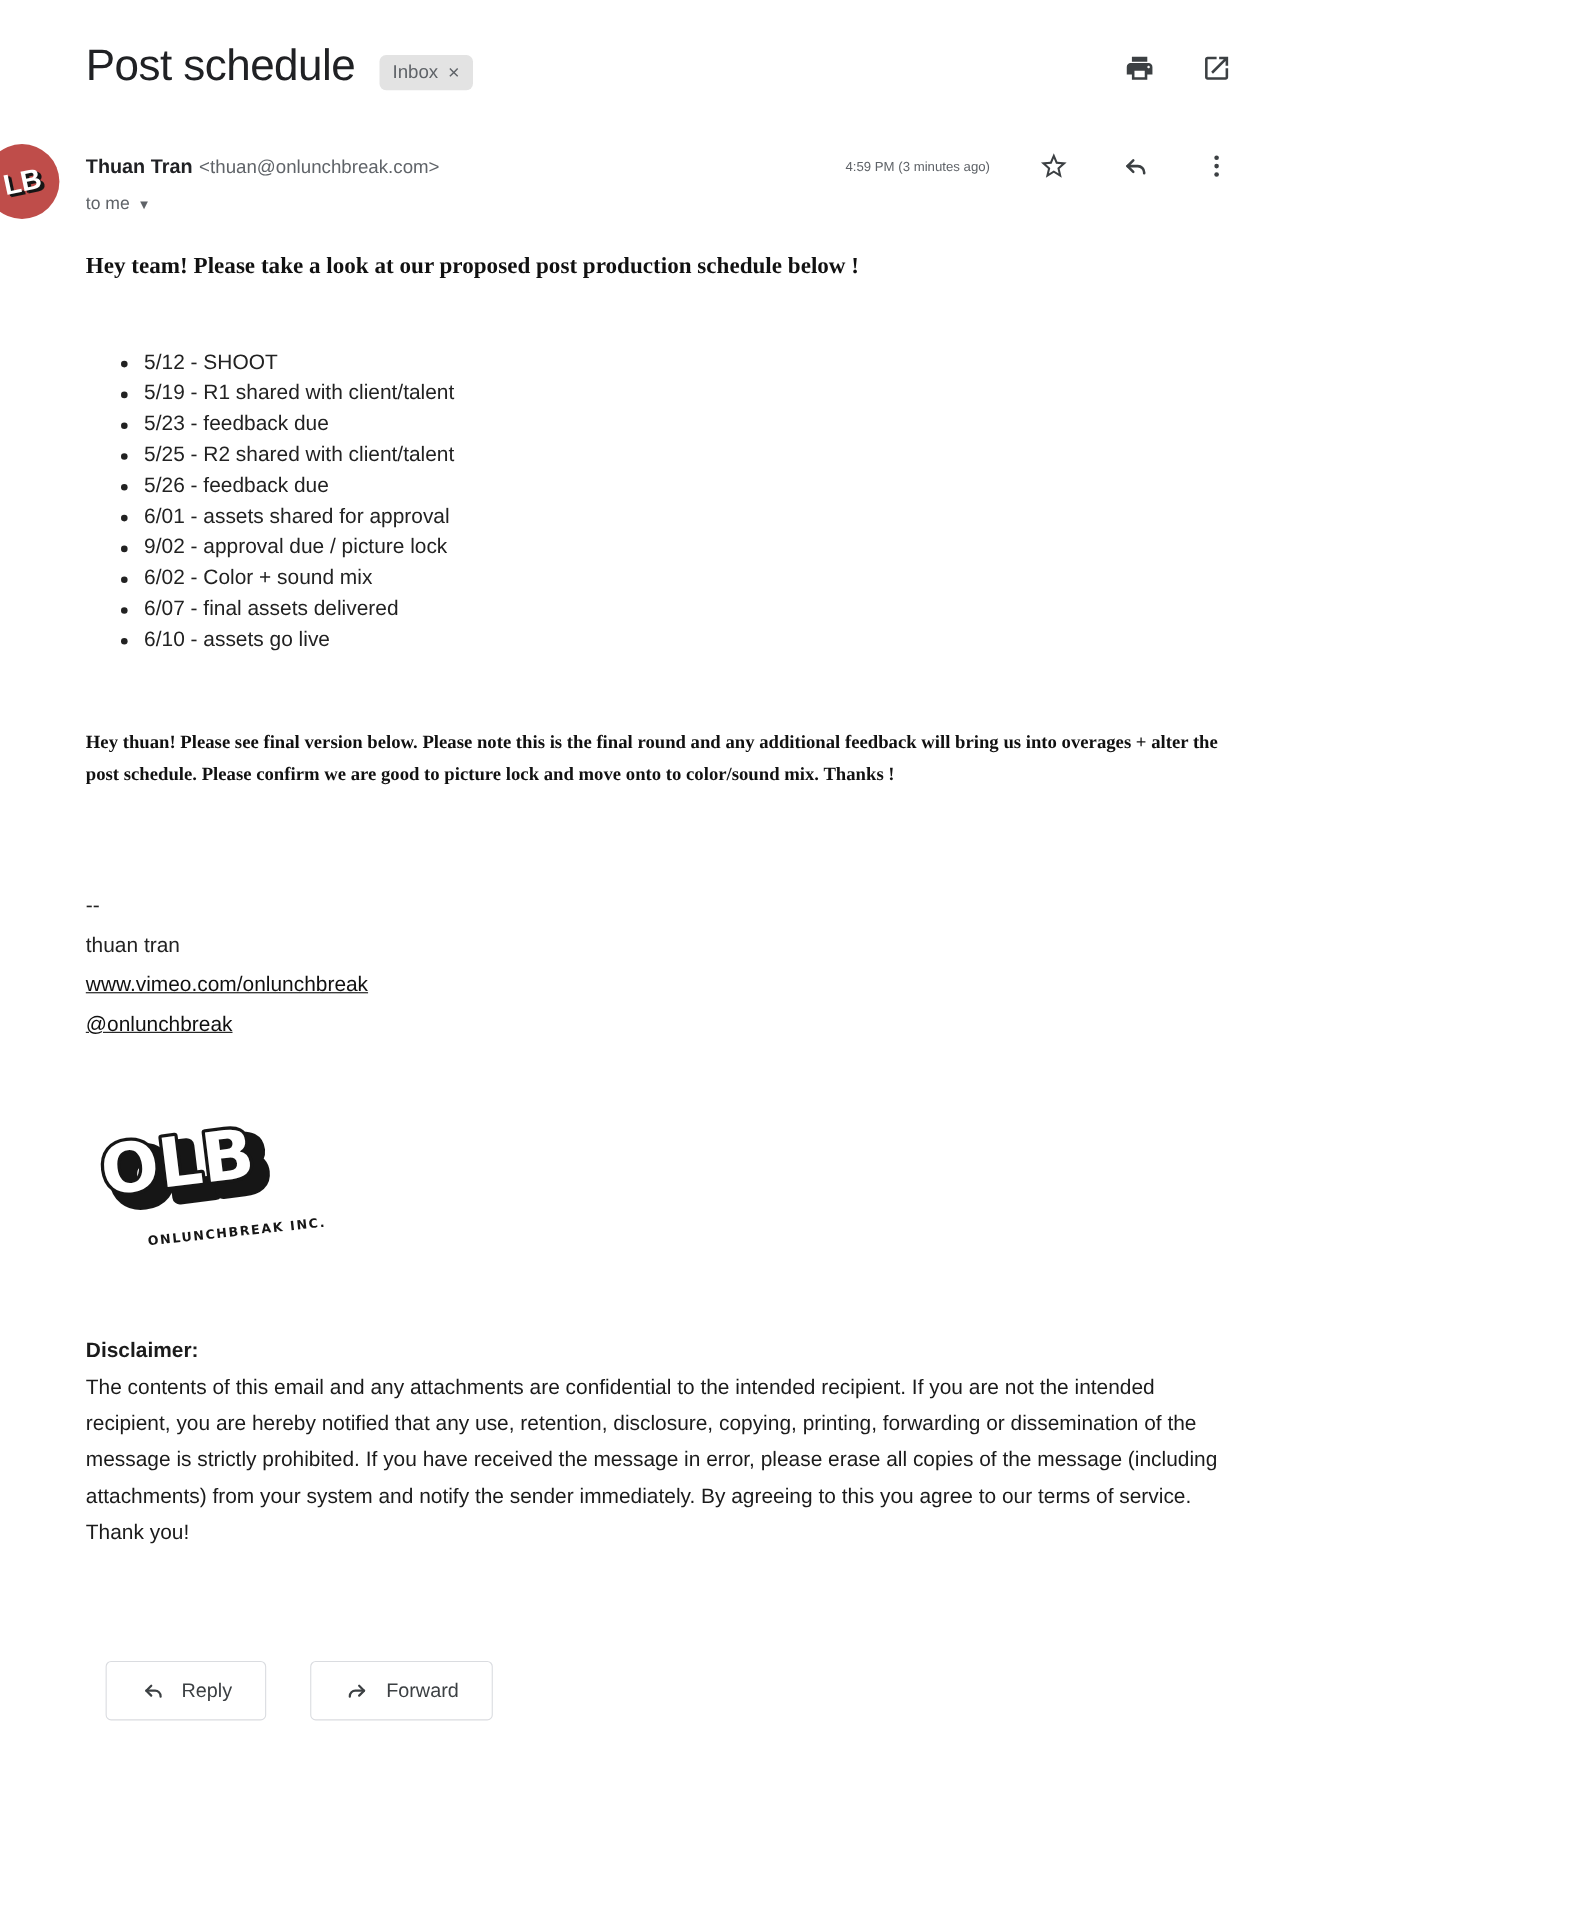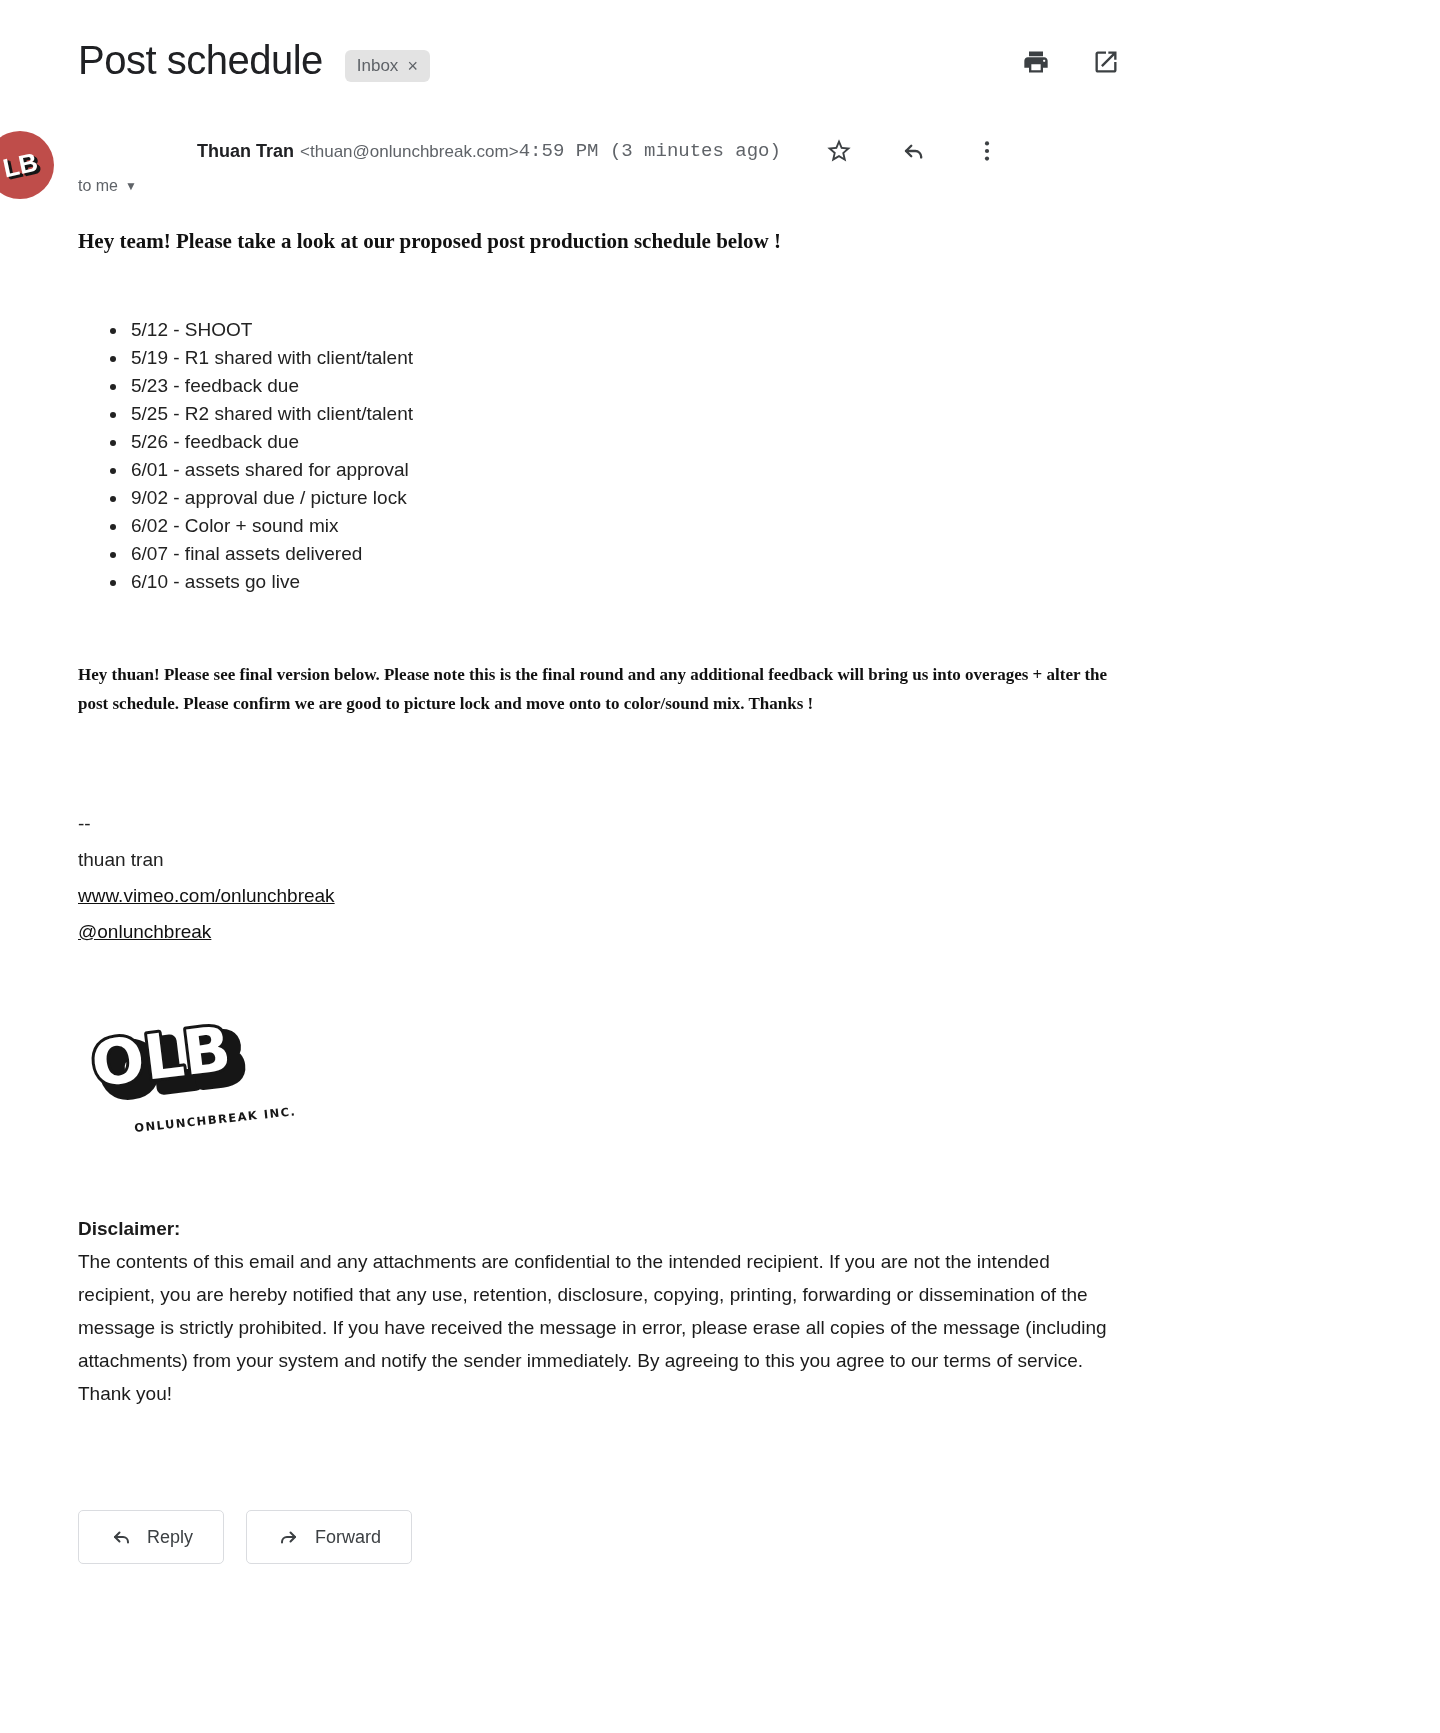--- a/index.html
+++ b/index.html
@@ -18,26 +18,26 @@
   .icon-btn { width:32px; height:32px; border:none; background:none; cursor:pointer; padding:0;
               display:flex; align-items:center; justify-content:center; }
   .icon-btn svg { display:block; }
 
   
   .sender-block { position:relative; margin-top:52px; }
   .avatar { position:absolute; left:-92px; top:-4px; width:68px; height:68px; border-radius:50%;
             background:#bf4d4a; display:flex; align-items:center; justify-content:center; }
   .avatar span { color:#fff; font-weight:bold; font-size:26px; transform:rotate(-12deg);
                  text-shadow:2px 2px 0 #161616, 3px 3px 0 #161616; letter-spacing:0px; }
-  .sender-top { display:flex; justify-content:center; align-items:center; }
+  .sender-top { display:flex; justify-content:space-between; align-items:center; }
   .sender-left { font-size:18px; }
   .sender-name { font-weight:bold; color:#202124; }
   .sender-email { color:#5f6368; font-size:17px; margin-left:6px; }
   .sender-right { display:flex; align-items:center; gap:42px; }
-  .timestamp { font-size:19px; color:#5f6368;font-family:Liberation Mono, monospace; }
+  .timestamp { font-size:12px; color:#5f6368; }
   .to-row { margin-top:10px; font-size:16px; color:#5f6368; display:inline-flex; align-items:center;
             gap:7px; cursor:pointer; }
   .caret { font-size:12px; color:#5f6368; }
 
   
   .intro { margin-top:34px; font-family:"Liberation Serif","DejaVu Serif",serif; font-weight:bold;
            font-size:21px; color:#111; }
   .schedule { margin-top:62px; list-style:none; padding-left:53px; font-size:19px; color:#222;
               line-height:28px; }
   .schedule li { position:relative; }
@@ -59,21 +59,21 @@
              letter-spacing:1.5px; fill:#161616; }
 
   
   .disclaimer { margin-top:52px; max-width:1190px; font-size:19px; color:#1b1b1b; line-height:33px; }
   .disclaimer-title { font-weight:bold; }
 
   
   .actions { margin-top:100px; display:flex; gap:22px; }
   .action-btn { display:inline-flex; align-items:center; gap:14px; border:1px solid #dadce0;
                 background:#fff; border-radius:5px; padding:14px 30px; font-size:18px;
-                font-family:"Liberation Sans",sans-serif; color:#3c4043; cursor:pointer; }
+                font-family:"Liberation Sans",sans-serif; color:#3c4043; cursor:pointer;margin-left:18px; }
   .action-btn svg { display:block; }
 </style>
 </head>
 <body>
 
 <div class="page">
   <div class="content">
 
     <div class="header-row">
       <div class="title-wrap">

